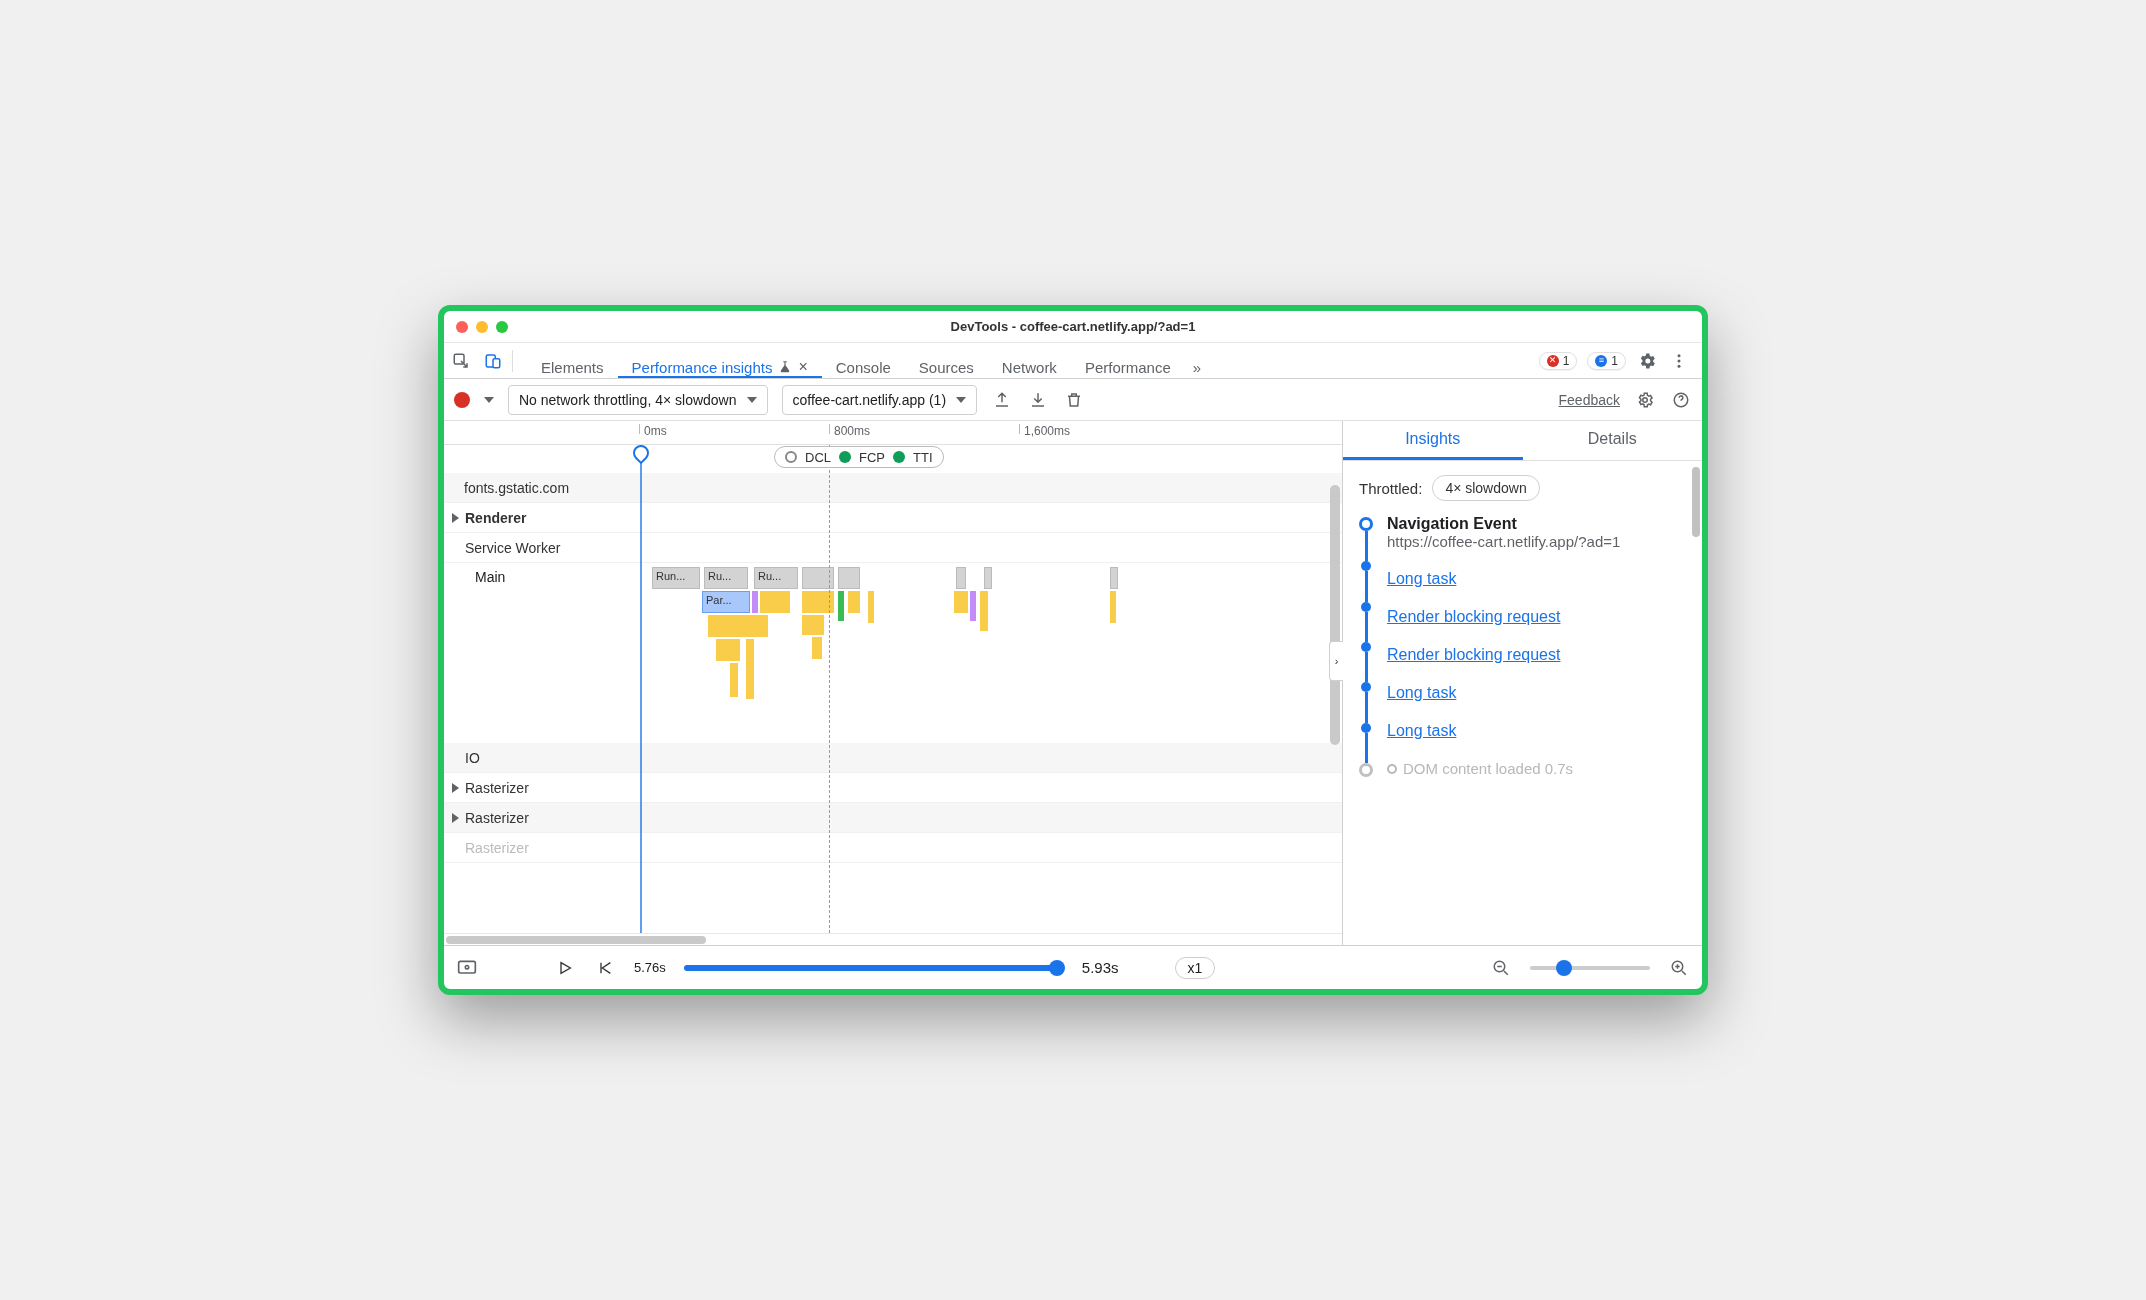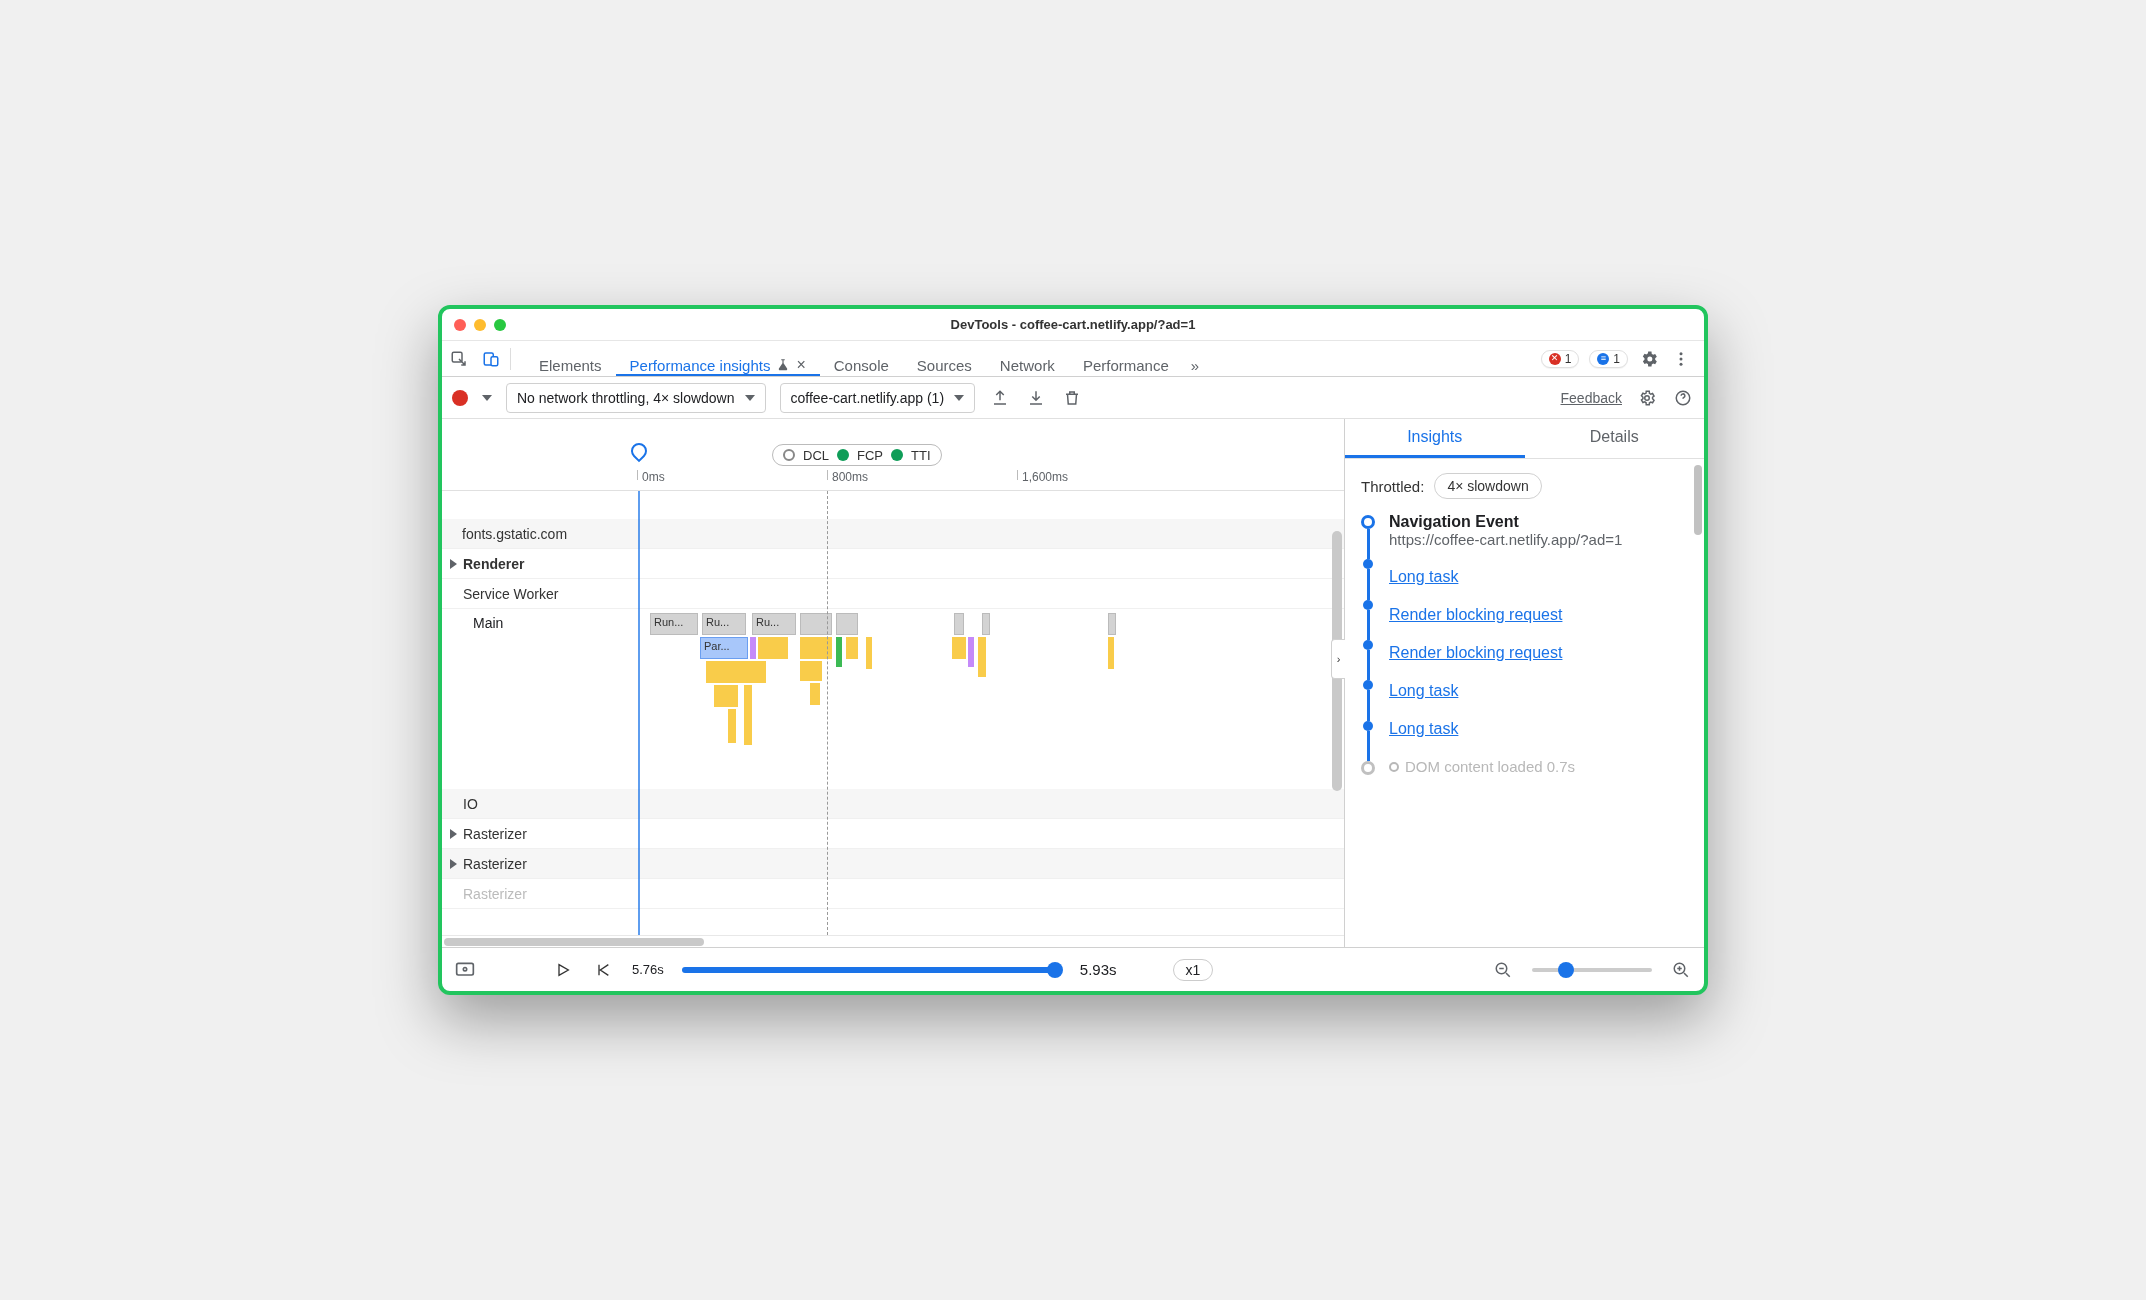--- a/index.html
+++ b/index.html
@@ -14,21 +14,21 @@
   }
   .window {
     width: 1270px;
     height: 690px;
     border-radius: 12px;
     background:#fff;
     box-shadow: 0 25px 60px rgba(0,0,0,0.35);
     display:flex;
     flex-direction:column;
     overflow:hidden;
-    border:4px solid #22c55e;
+    border:6px solid #22c55e;
   }
   
   .titlebar {
     height: 32px;
     display:flex;
     align-items:center;
     padding: 0 12px;
     border-bottom:1px solid #e6e6e6;
     position:relative;
   }
@@ -122,21 +122,21 @@
   .insight-title { font-weight:700; font-size:16px; color:#202124;}
   .insight-sub { font-size:15px; color:#5f6368;}
   .insight-link { color:#1a73e8; text-decoration:underline; font-size:16px;}
   .scrollbar-v {
     position:absolute; right:2px; top:6px; width:8px; height:70px;
     background:#c1c1c1; border-radius:4px;
   }
   .cutoff-row{ display:flex;align-items:center;gap:6px;color:#b8b8b8;font-size:15px;}
   .cutoff-circle{ width:10px;height:10px;border-radius:50%;border:2px solid #b8b8b8;}
   
-  .ruler { height:24px; border-bottom:1px solid #e0e0e0; position:relative; font-size:12px; color:#5f6368;margin-top:48px;}
+  .ruler { height:24px; border-bottom:1px solid #e0e0e0; position:relative; font-size:12px; color:#5f6368;}
   .ruler-tick{position:absolute; top:3px; border-left:1px solid #bbb; height:10px; padding-left:4px;}
   .marker-bar {
     position:absolute; top:25px; left:330px;
     height:22px; border:1px solid #bbb; border-radius:12px;
     display:flex; align-items:center; gap:8px; padding:0 10px;
     background:#fff; font-size:13px; color:#333;
     z-index:5;
   }
   .mcircle{width:12px;height:12px;border-radius:50%;}
   .tracks { flex:1; overflow:auto; position:relative;}

